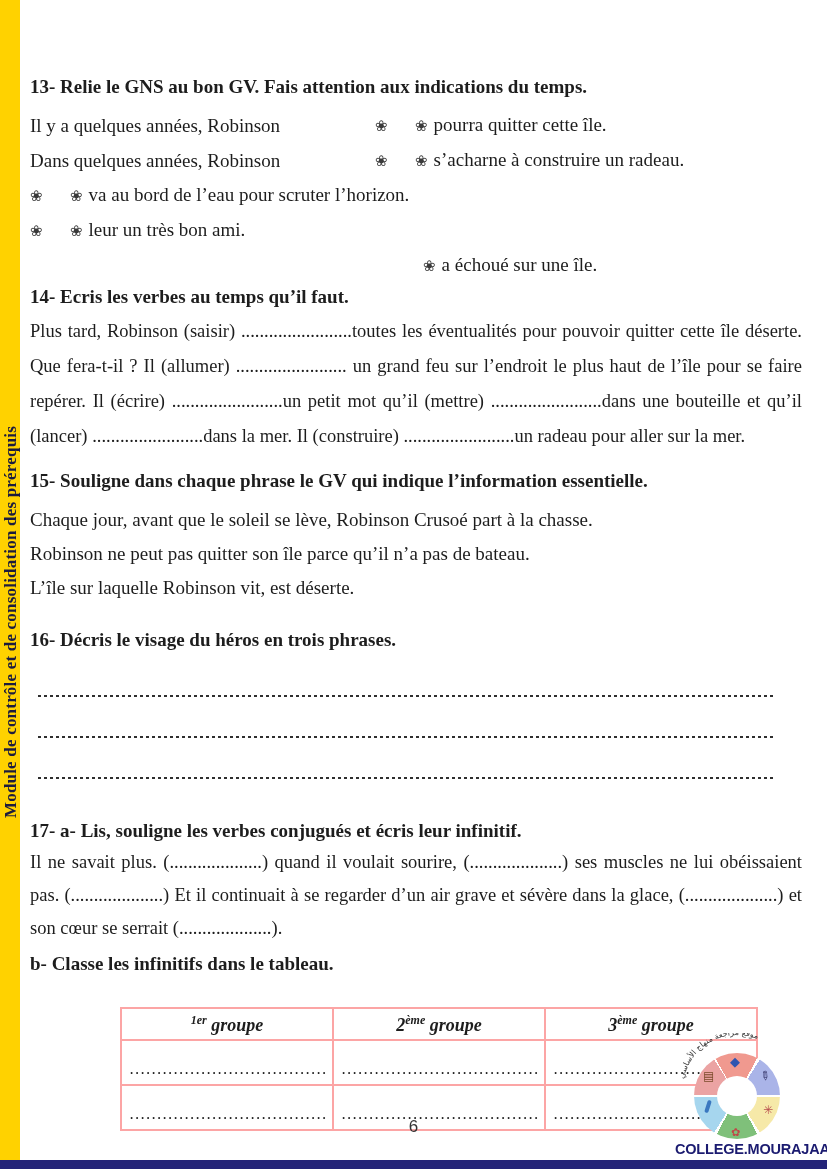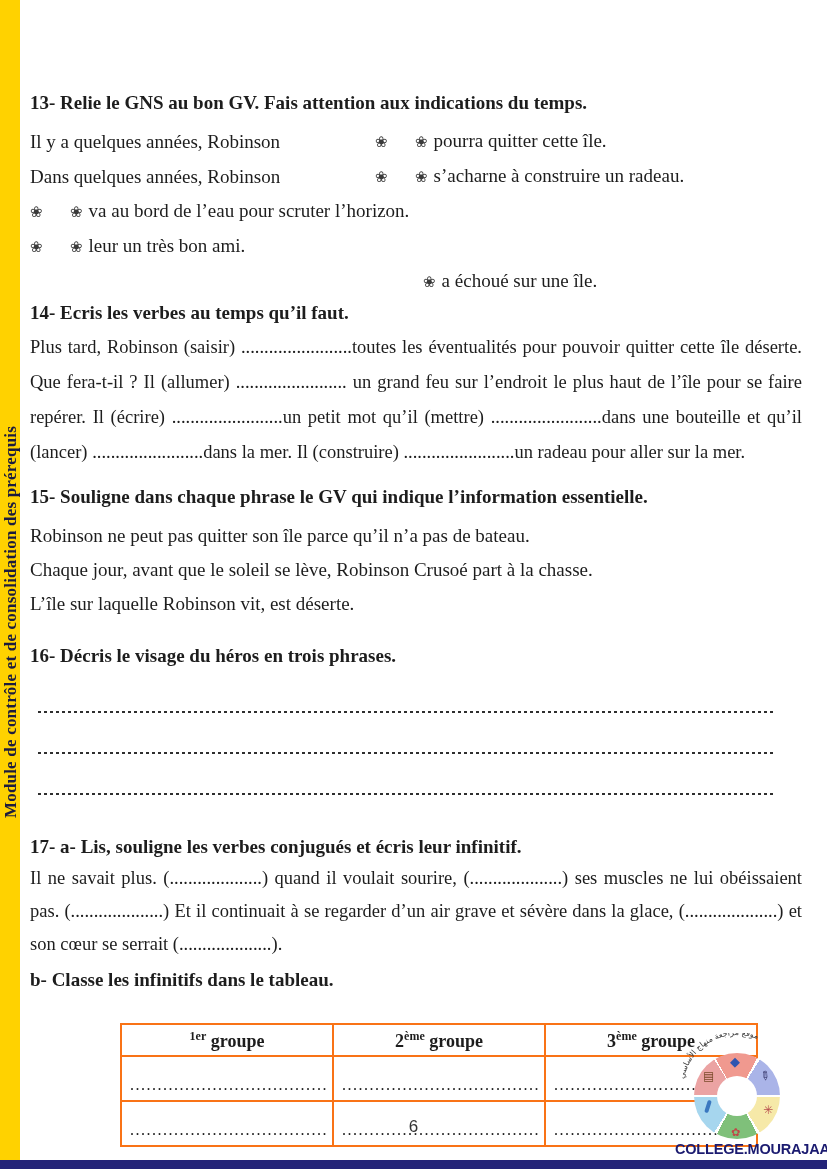--- a/index.html
+++ b/index.html
@@ -11,41 +11,41 @@
   
   .accent-bar{position:absolute;left:0;top:0;width:20px;height:1161px;background:#FFD200;}
   .side-label{
     position:absolute;left:11px;top:622px;transform:translate(-50%,-50%) rotate(-90deg);
     white-space:nowrap;font-weight:bold;font-size:17px;color:#1c1c3e;
     font-family:"Liberation Serif", serif;letter-spacing:.2px;
   }
   
   .bottom-bar{position:absolute;left:0;bottom:0;width:827px;height:9px;background:#232378;}
 
-  .content{position:absolute;left:30px;top:90px;width:772px;}
+  .content{position:absolute;left:30px;top:74px;width:772px;}
   .ex-title{font-weight:bold;font-size:19px;line-height:26px;margin:0;}
   .m-t13{margin-bottom:8px;}
   
   .match-row{display:flex;align-items:center;font-size:19px;line-height:34px;}
   .gns{width:345px;}
   .f-col{width:40px;}
   .flower{font-size:15px;color:#3a3a3a;}
   .gv .flower{margin-right:6px;}
   .last-row .gv{padding-left:8px;font-family:Liberation Serif, serif;}
   
   .para{font-size:18.5px;line-height:35px;text-align:justify;margin:4px 0 0 0;}
   .sent{font-size:19px;line-height:34px;margin:0;}
   
   .answer-line{
     height:2px;margin:0 28px 39px 8px;
     background:repeating-linear-gradient(90deg,#2e2e2e 0 3px,transparent 3px 6px);
   }
   
   .inf-table{border-collapse:collapse;margin:30px 0 0 90px;width:568px;}
-  .inf-table th,.inf-table td{border:2px solid #f97316;}
+  .inf-table th,.inf-table td{border:2px solid #fca5a5;font-style:italic;}
   .inf-table th{font-size:18px;font-weight:bold;padding:2px 4px;height:26px;text-align:center;}
   .inf-table th sup{font-size:12px;}
   .inf-table td{height:37px;vertical-align:bottom;padding:0 4px 6px 8px;
     font-size:16px;letter-spacing:1.5px;color:#222;}
   
   .page-number{position:absolute;left:0;top:1117px;width:827px;text-align:center;
     font-size:17px;color:#333;font-family:"Liberation Sans",sans-serif;}
   .logo{position:absolute;right:28px;bottom:12px;width:124px;text-align:center;}
   .arc-svg{display:block;margin:0 auto -38px auto;}
   .ring{position:relative;width:86px;height:86px;border-radius:50%;margin:0 auto;
@@ -101,22 +101,22 @@
     <div class="match-row last-row">
       <span class="gns"></span>
       <span class="f-col"></span>
       <span class="gv"><span class="flower">❀</span><span>a échoué sur une île.</span></span>
     </div>
 
     <p class="ex-title" style="margin-top:1px;font-family:Liberation Serif, serif;">14- Ecris les verbes au temps qu’il faut.</p>
     <p class="para">Plus tard, Robinson (saisir) ........................toutes les éventualités pour pouvoir quitter cette île déserte. Que fera-t-il ? Il (allumer) ........................ un grand feu sur l’endroit le plus haut de l’île pour se faire repérer. Il (écrire) ........................un petit mot qu’il (mettre) ........................dans une bouteille et qu’il (lancer) ........................dans la mer. Il (construire) ........................un radeau pour aller sur la mer.</p>
 
     <p class="ex-title" style="margin-top:14px;margin-bottom:9px;">15- Souligne dans chaque phrase le GV qui indique l’information essentielle.</p>
+    <p class="sent">Chaque jour, avant que le soleil se lève, Robinson Crusoé part à la chasse.</p>
     <p class="sent">Robinson ne peut pas quitter son île parce qu’il n’a pas de bateau.</p>
-    <p class="sent">Chaque jour, avant que le soleil se lève, Robinson Crusoé part à la chasse.</p>
     <p class="sent">L’île sur laquelle Robinson vit, est déserte.</p>
 
     <p class="ex-title" style="margin-top:22px;margin-bottom:42px;">16- Décris le visage du héros en trois phrases.</p>
     <div class="answer-line"></div>
     <div class="answer-line"></div>
     <div class="answer-line"></div>
 
     <p class="ex-title" style="margin-bottom:0;">17- a- Lis, souligne les verbes conjugués et écris leur infinitif.</p>
     <p class="para" style="line-height:33px;margin-top:2px;">Il ne savait plus. (....................) quand il voulait sourire, (....................) ses muscles ne lui obéissaient pas. (....................) Et il continuait à se regarder d’un air grave et sévère dans la glace, (....................) et son cœur se serrait (....................).</p>
     <p class="ex-title" style="margin-top:6px;">b- Classe les infinitifs dans le tableau.</p>

